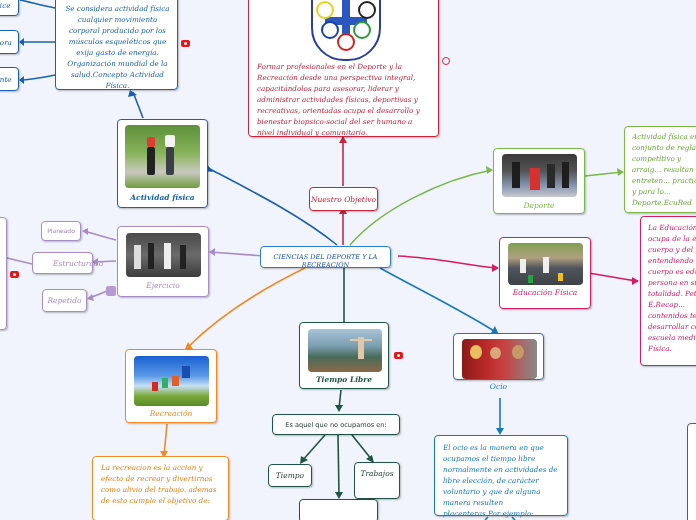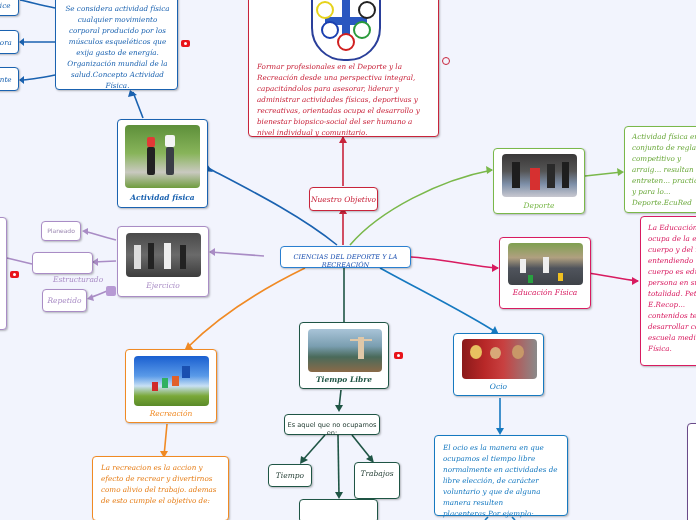--- a/index.html
+++ b/index.html
@@ -117,21 +117,21 @@
     <div style="position:absolute;left:24px;top:36px;width:14px;height:14px;border-radius:50%;border:2px solid #d02020;background:#fff;"></div>
   </div>
   <div class="txt" style="position:absolute;left:8px;top:66px;right:6px;color:#c8243b;">Formar profesionales en el Deporte y la Recreación desde una perspectiva integral, capacitándolos para asesorar, liderar y administrar actividades físicas, deportivas y recreativas, orientadas ocupa el desarrollo y bienestar biopsico-social del ser humano a nivel individual y comunitario.</div>
 </div>
 <div class="globe" style="left:442px;top:57px;"></div>
 
 <div class="node" style="left:309px;top:187px;width:69px;height:24px;border:1.4px solid #c8243b;">
   <div class="lbl" style="top:7px;color:#c8243b;">Nuestro Objetivo</div>
 </div>
 
-<div class="node" style="left:280px;top:246px;width:131px;height:22px;border:1.4px solid #2a7fd0;padding-left:40px;">
+<div class="node" style="left:260px;top:246px;width:131px;height:22px;border:1.4px solid #2a7fd0;padding-left:40px;">
   <div class="lbl" style="top:6px;color:#1a4fb0;font-size:6.5px;">CIENCIAS DEL DEPORTE Y LA RECREACIÓN</div>
 </div>
 
 <div class="node" style="left:493px;top:148px;width:92px;height:66px;border:1.4px solid #7ab84a;">
   <div class="img" style="left:8px;top:5px;width:75px;height:43px;background:linear-gradient(180deg,#3a3838 0%,#555 40%,#7d8fa8 70%,#c8c8d0 100%);">
     <div style="position:absolute;left:10px;top:8px;width:8px;height:26px;background:#1e1e1e;"></div>
     <div style="position:absolute;left:28px;top:14px;width:10px;height:22px;background:#d63030;"></div>
     <div style="position:absolute;left:45px;top:10px;width:8px;height:24px;background:#2a2a2a;"></div>
     <div style="position:absolute;left:60px;top:8px;width:7px;height:26px;background:#1e1e1e;"></div>
   </div>
@@ -164,21 +164,21 @@
     <div style="position:absolute;left:54px;top:12px;width:6px;height:24px;background:#222;"></div>
   </div>
   <div class="lbl" style="top:54px;color:#a98cc5;">Ejercicio</div>
 </div>
 <div style="position:absolute;left:106px;top:286px;width:10px;height:10px;background:#b79ad4;border-radius:2px;"></div>
 
 <div class="node" style="left:41px;top:221px;width:40px;height:20px;border:1.4px solid #a98cc5;">
   <div class="lbl" style="top:5px;color:#9a86b0;font-style:normal;font-size:6px;font-family:'DejaVu Sans',sans-serif;">Planeado</div>
 </div>
 <div class="node" style="left:32px;top:252px;width:61px;height:22px;border:1.4px solid #a98cc5;">
-  <div class="lbl" style="top:22px;color:#a98cc5;margin-left:20px;">Estructurado</div>
+  <div class="lbl" style="top:6px;color:#a98cc5;margin-left:20px;">Estructurado</div>
 </div>
 <div class="node" style="left:42px;top:289px;width:45px;height:23px;border:1.4px solid #a98cc5;">
   <div class="lbl" style="top:6px;color:#a98cc5;">Repetido</div>
 </div>
 
 <div class="node" style="left:-20px;top:217px;width:27px;height:113px;border:1.4px solid #a98cc5;"></div>
 <div class="marker" style="left:10px;top:271px;"></div>
 
 <div class="node" style="left:125px;top:349px;width:92px;height:74px;border:1.4px solid #f08a24;">
   <div class="img" style="left:8px;top:6px;width:75px;height:50px;background:linear-gradient(180deg,#1a5fd0 0%,#5a9ae8 40%,#c8e0f4 60%,#7aa838 80%,#5a8a28 100%);">
@@ -196,34 +196,34 @@
 
 <div class="node" style="left:299px;top:322px;width:90px;height:67px;border:1.4px solid #1f5545;">
   <div class="img" style="left:8px;top:6px;width:74px;height:43px;background:linear-gradient(180deg,#a9c4d8 0%,#7a9eb0 40%,#4a6a5a 65%,#8a6a48 100%);">
     <div style="position:absolute;left:50px;top:8px;width:6px;height:22px;background:#e0c8a8;"></div>
     <div style="position:absolute;left:42px;top:10px;width:22px;height:2px;background:#e0c8a8;"></div>
   </div>
   <div class="lbl" style="top:52px;color:#1f5545;font-weight:bold;">Tiempo Libre</div>
 </div>
 <div class="marker" style="left:394px;top:352px;"></div>
 
-<div class="node" style="left:284px;top:414px;width:96px;height:21px;border:1.4px solid #1f5545;">
+<div class="node" style="left:272px;top:414px;width:128px;height:21px;border:1.4px solid #1f5545;">
   <div class="lbl" style="top:6px;color:#1f3a30;font-style:normal;font-size:6.6px;font-family:'DejaVu Sans',sans-serif;">Es aquel que no ocupamos en:</div>
 </div>
 <div class="node" style="left:268px;top:464px;width:44px;height:23px;border:1.4px solid #1f5545;">
   <div class="lbl" style="top:6px;color:#1f3a30;">Tiempo</div>
 </div>
 <div class="node" style="left:354px;top:462px;width:46px;height:37px;border:1.4px solid #1f5545;">
   <div class="lbl" style="top:6px;color:#1f3a30;">Trabajos</div>
 </div>
 <div class="node" style="left:299px;top:499px;width:79px;height:24px;border:1.4px solid #1f5545;">
   <div class="lbl" style="top:6px;color:#1f3a30;margin-top:48px;">Responsabilidades</div>
 </div>
 
-<div class="node" style="left:453px;top:333px;width:91px;height:63px;border:1.4px solid #1679c0;">
+<div class="node" style="left:453px;top:333px;width:91px;height:47px;border:1.4px solid #1679c0;">
   <div class="img" style="left:8px;top:5px;width:75px;height:40px;background:linear-gradient(90deg,#8a1a1a 0%,#b82828 30%,#c84040 55%,#8a8a8a 100%);">
     <div style="position:absolute;left:8px;top:6px;width:12px;height:14px;background:#e8c060;border-radius:50%;"></div>
     <div style="position:absolute;left:28px;top:8px;width:11px;height:12px;background:#d8a878;border-radius:50%;"></div>
     <div style="position:absolute;left:50px;top:6px;width:12px;height:14px;background:#c89868;border-radius:50%;"></div>
   </div>
   <div class="lbl" style="top:48px;color:#1679c0;">Ocio</div>
 </div>
 
 <div class="node" style="left:434px;top:435px;width:134px;height:81px;border:1.4px solid #1679c0;">
   <div class="txt" style="position:absolute;left:8px;top:6px;right:6px;color:#1679c0;">El ocio es la manera en que ocupamos el tiempo libre normalmente en actividades de libre elección, de carácter voluntario y que de alguna manera resulten placenteras.Por ejemplo:</div>

